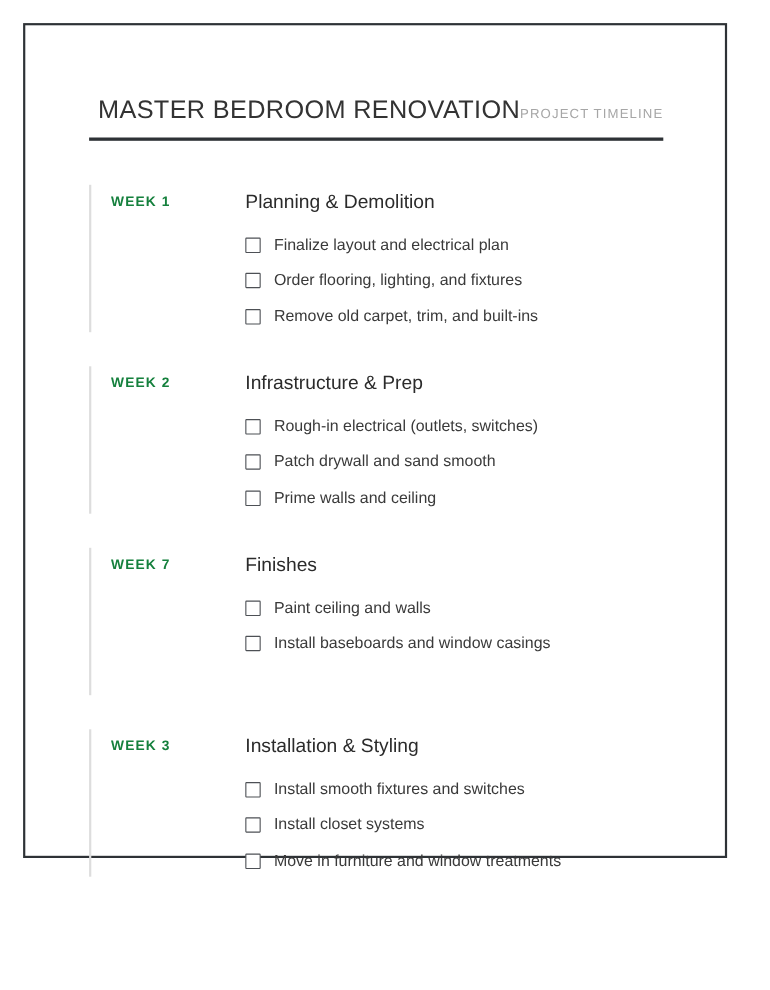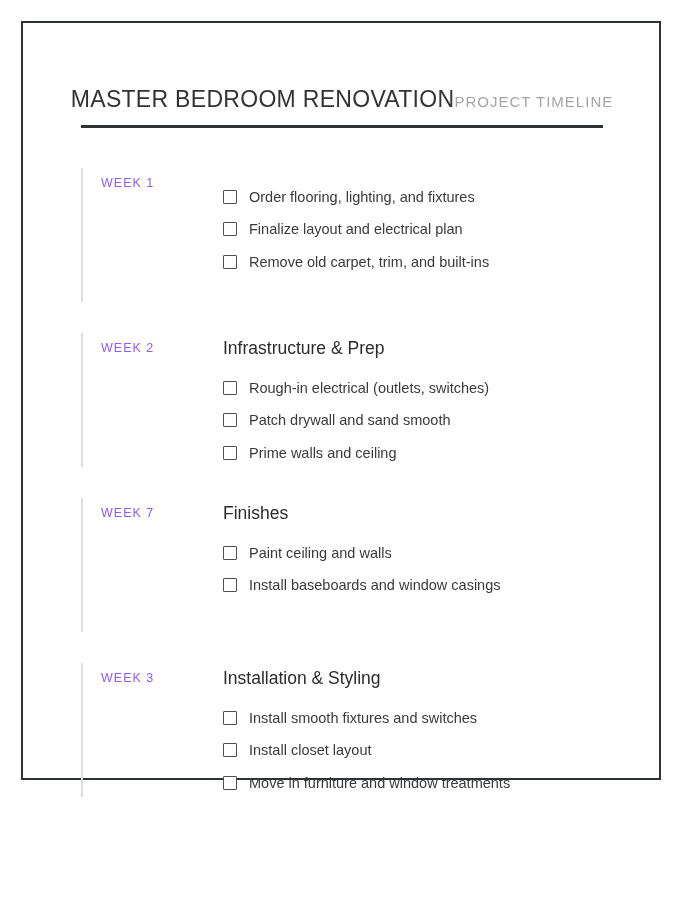--- a/index.html
+++ b/index.html
@@ -5,38 +5,38 @@
   html, body { margin:0; padding:0; }
   body {
     width:700px; height:900px; background:#ffffff; position:relative;
     font-family:"Liberation Sans", sans-serif; overflow:hidden;
   }
   .page {
     position:absolute; left:21px; top:21px; width:636px; height:755px;
     border:2px solid #2e3236; background:#ffffff;
   }
   .header { position:absolute; left:58px; right:56px; top:63px; }
-  .title-row { display:flex; justify-content:center; align-items:baseline; }
+  .title-row { display:flex; justify-content:flex-end; align-items:baseline; }
   .doc-title {
     margin:0; font-size:23px; font-weight:400; color:#333333;
     letter-spacing:0.3px; line-height:26px; white-space:nowrap;
   }
   .doc-subtitle {
-    font-size:15px; font-weight:400; color:#a6a6a6; letter-spacing:1px;
+    font-size:12px; font-weight:400; color:#a6a6a6; letter-spacing:1px;
     white-space:nowrap;
   }
   .rule { height:3px; background:#2e3236; margin-top:13px; }
   .sections { position:absolute; left:58px; right:56px; top:145px; }
   .week-section {
     border-left:2px solid #dddddd; padding-left:18px; height:134px;
     margin-bottom:31px; display:grid; grid-template-columns:122px 1fr;
     align-items:start;
   }
   .week-label {
-    font-size:12.5px; font-weight:normal; color:#8b5cf6; letter-spacing:1px;
+    font-size:12.5px; font-weight:bold; color:#15803d; letter-spacing:1px;
     padding-top:8px; white-space:nowrap;
   }
   .section-title {
     margin:4px 0 0 0; font-size:17.5px; font-weight:400; color:#2b2b2b;
     line-height:22px; white-space:nowrap;
   }
   .task-list { list-style:none; margin:19px 0 0 0; padding:0; }
   .task-item { display:flex; align-items:center; height:19px; margin-bottom:13.5px; }
   .checkbox {
     flex:0 0 auto; width:12px; height:12px; border:1.5px solid #4d5055;
@@ -52,29 +52,30 @@
     <div class="title-row">
       <h1 class="doc-title">MASTER BEDROOM RENOVATION</h1>
       <span class="doc-subtitle">PROJECT TIMELINE</span>
     </div>
     <div class="rule"></div>
   </div>
   <div class="sections" id="sections">
   <section class="week-section">
     <div class="week-label">WEEK 1</div>
     <div class="week-content">
+      <h2 class="section-title">Planning &amp; Demolition</h2>
       <ul class="task-list">
   <li class="task-item">
     <span class="checkbox"></span>
-    <span class="task-text">Order flooring, lighting, and fixtures</span>
+    <span class="task-text">Finalize layout and electrical plan</span>
   </li>
 
   <li class="task-item">
     <span class="checkbox"></span>
-    <span class="task-text">Finalize layout and electrical plan</span>
+    <span class="task-text">Order flooring, lighting, and fixtures</span>
   </li>
 
   <li class="task-item">
     <span class="checkbox"></span>
     <span class="task-text">Remove old carpet, trim, and built-ins</span>
   </li>
 </ul>
     </div>
   </section>
 
@@ -125,21 +126,21 @@
     <div class="week-content">
       <h2 class="section-title">Installation &amp; Styling</h2>
       <ul class="task-list">
   <li class="task-item">
     <span class="checkbox"></span>
     <span class="task-text">Install smooth fixtures and switches</span>
   </li>
 
   <li class="task-item">
     <span class="checkbox"></span>
-    <span class="task-text">Install closet layout</span>
+    <span class="task-text">Install closet systems</span>
   </li>
 
   <li class="task-item">
     <span class="checkbox"></span>
     <span class="task-text">Move in furniture and window treatments</span>
   </li>
 </ul>
     </div>
   </section>
 </div>

